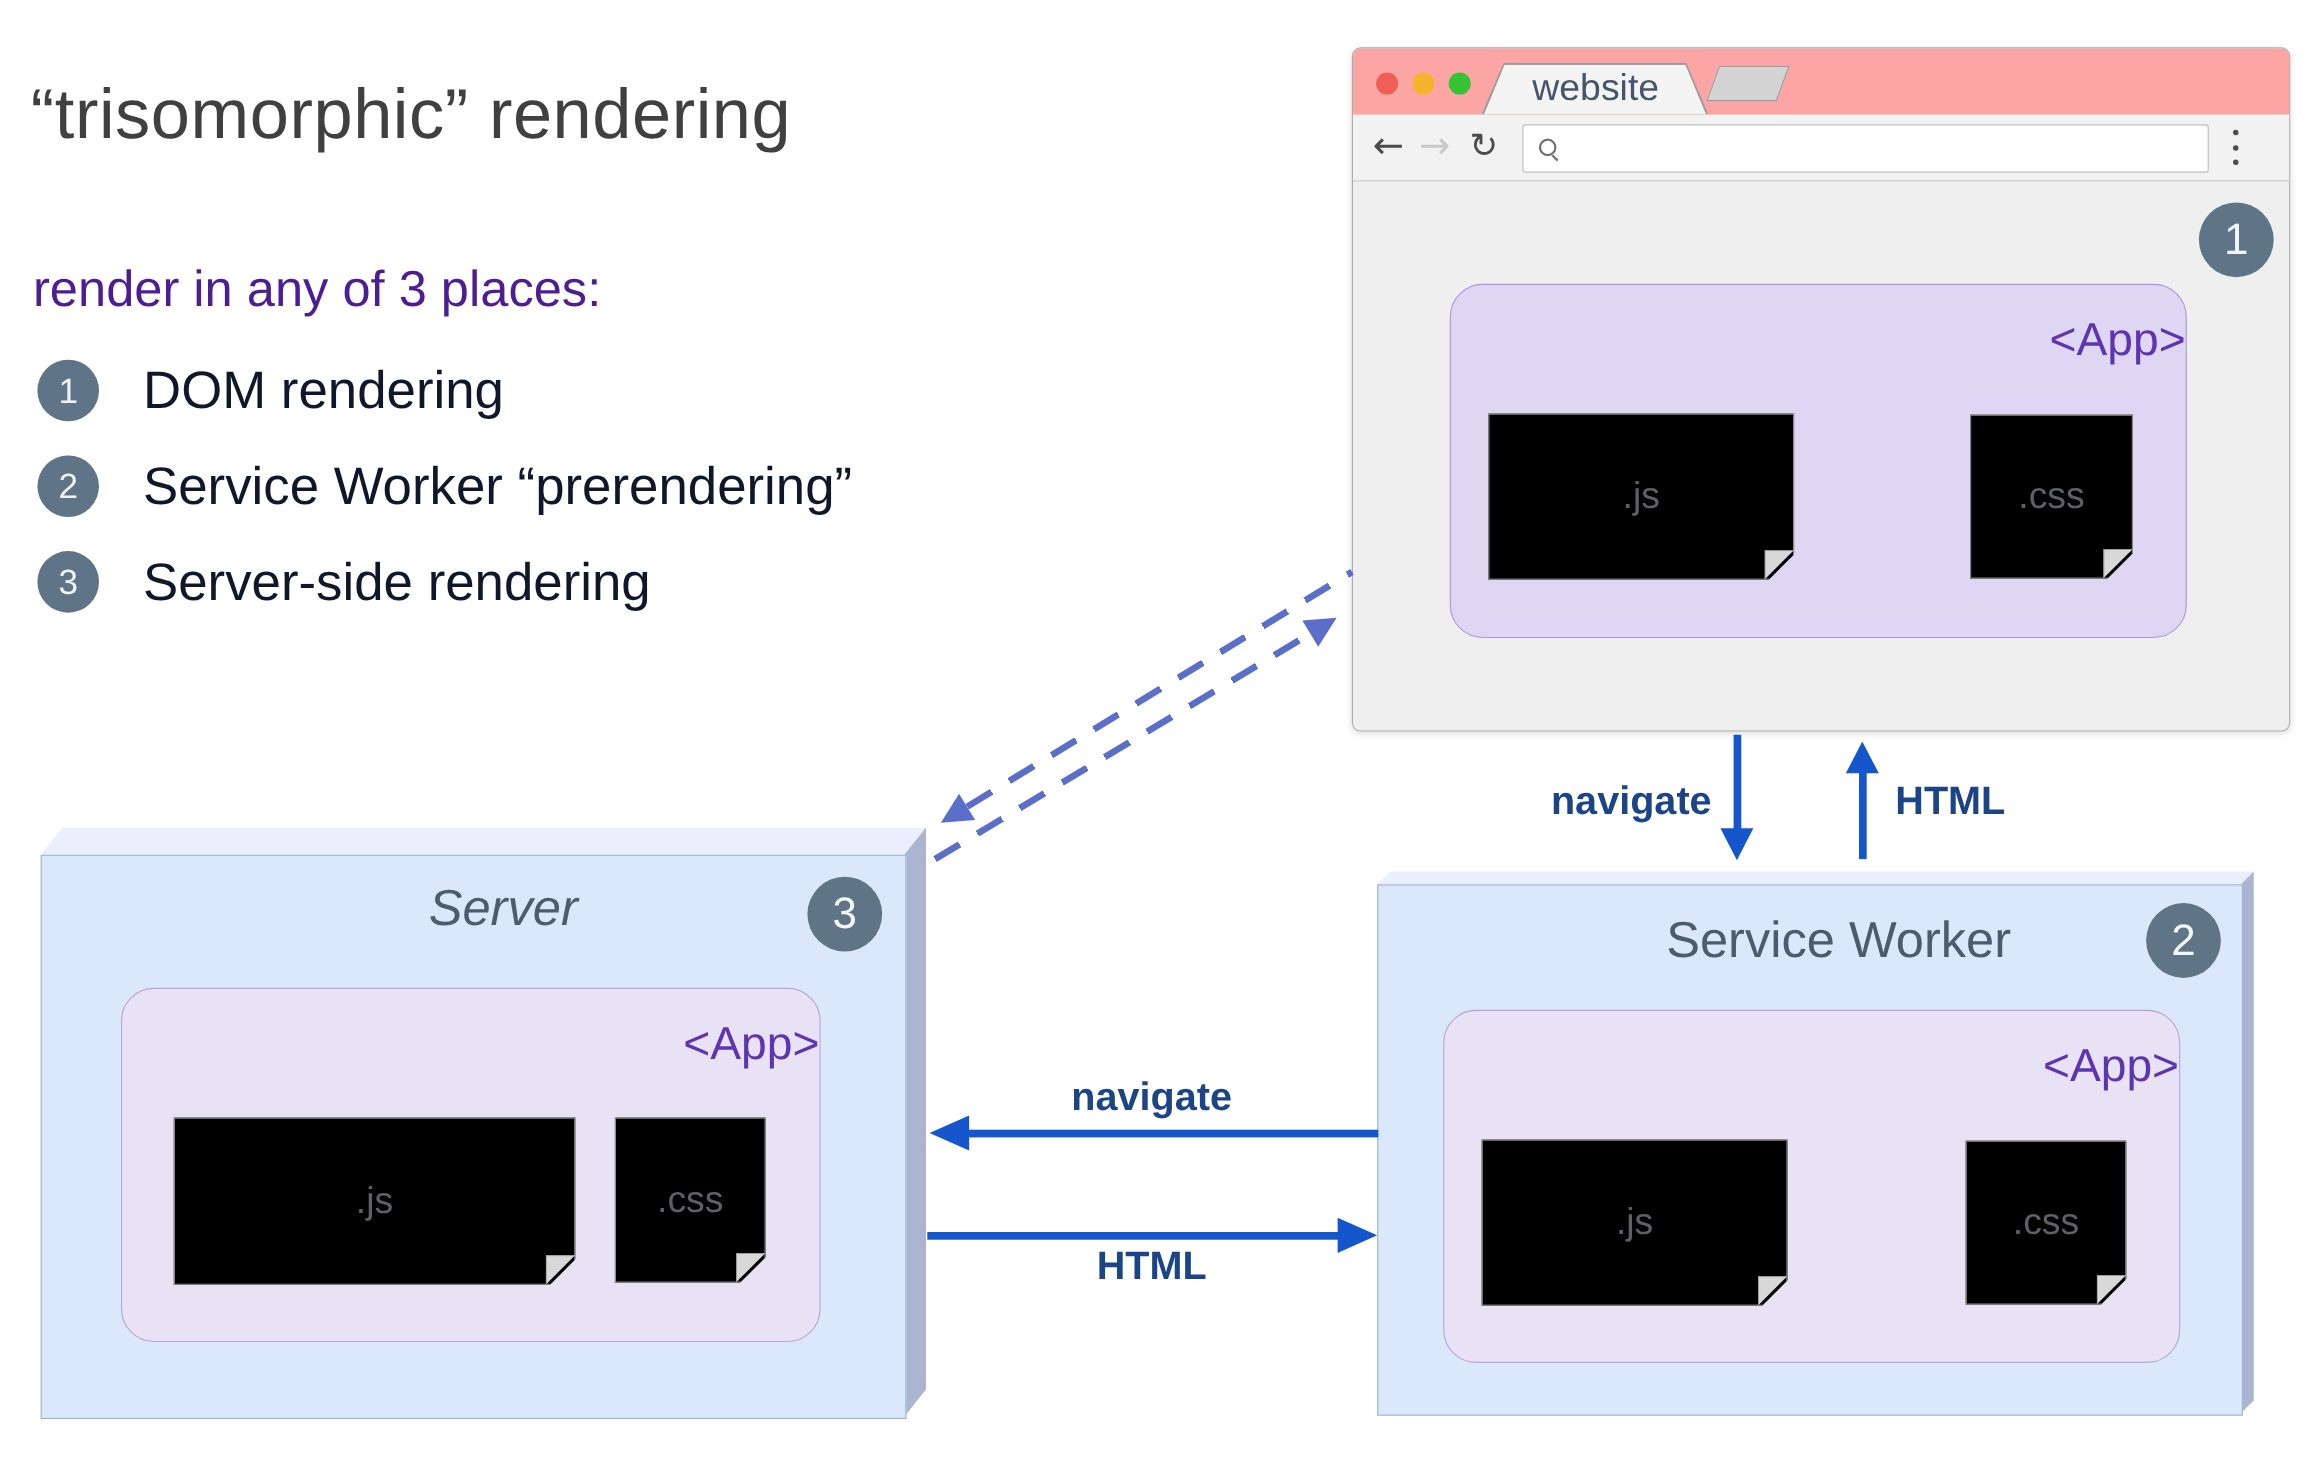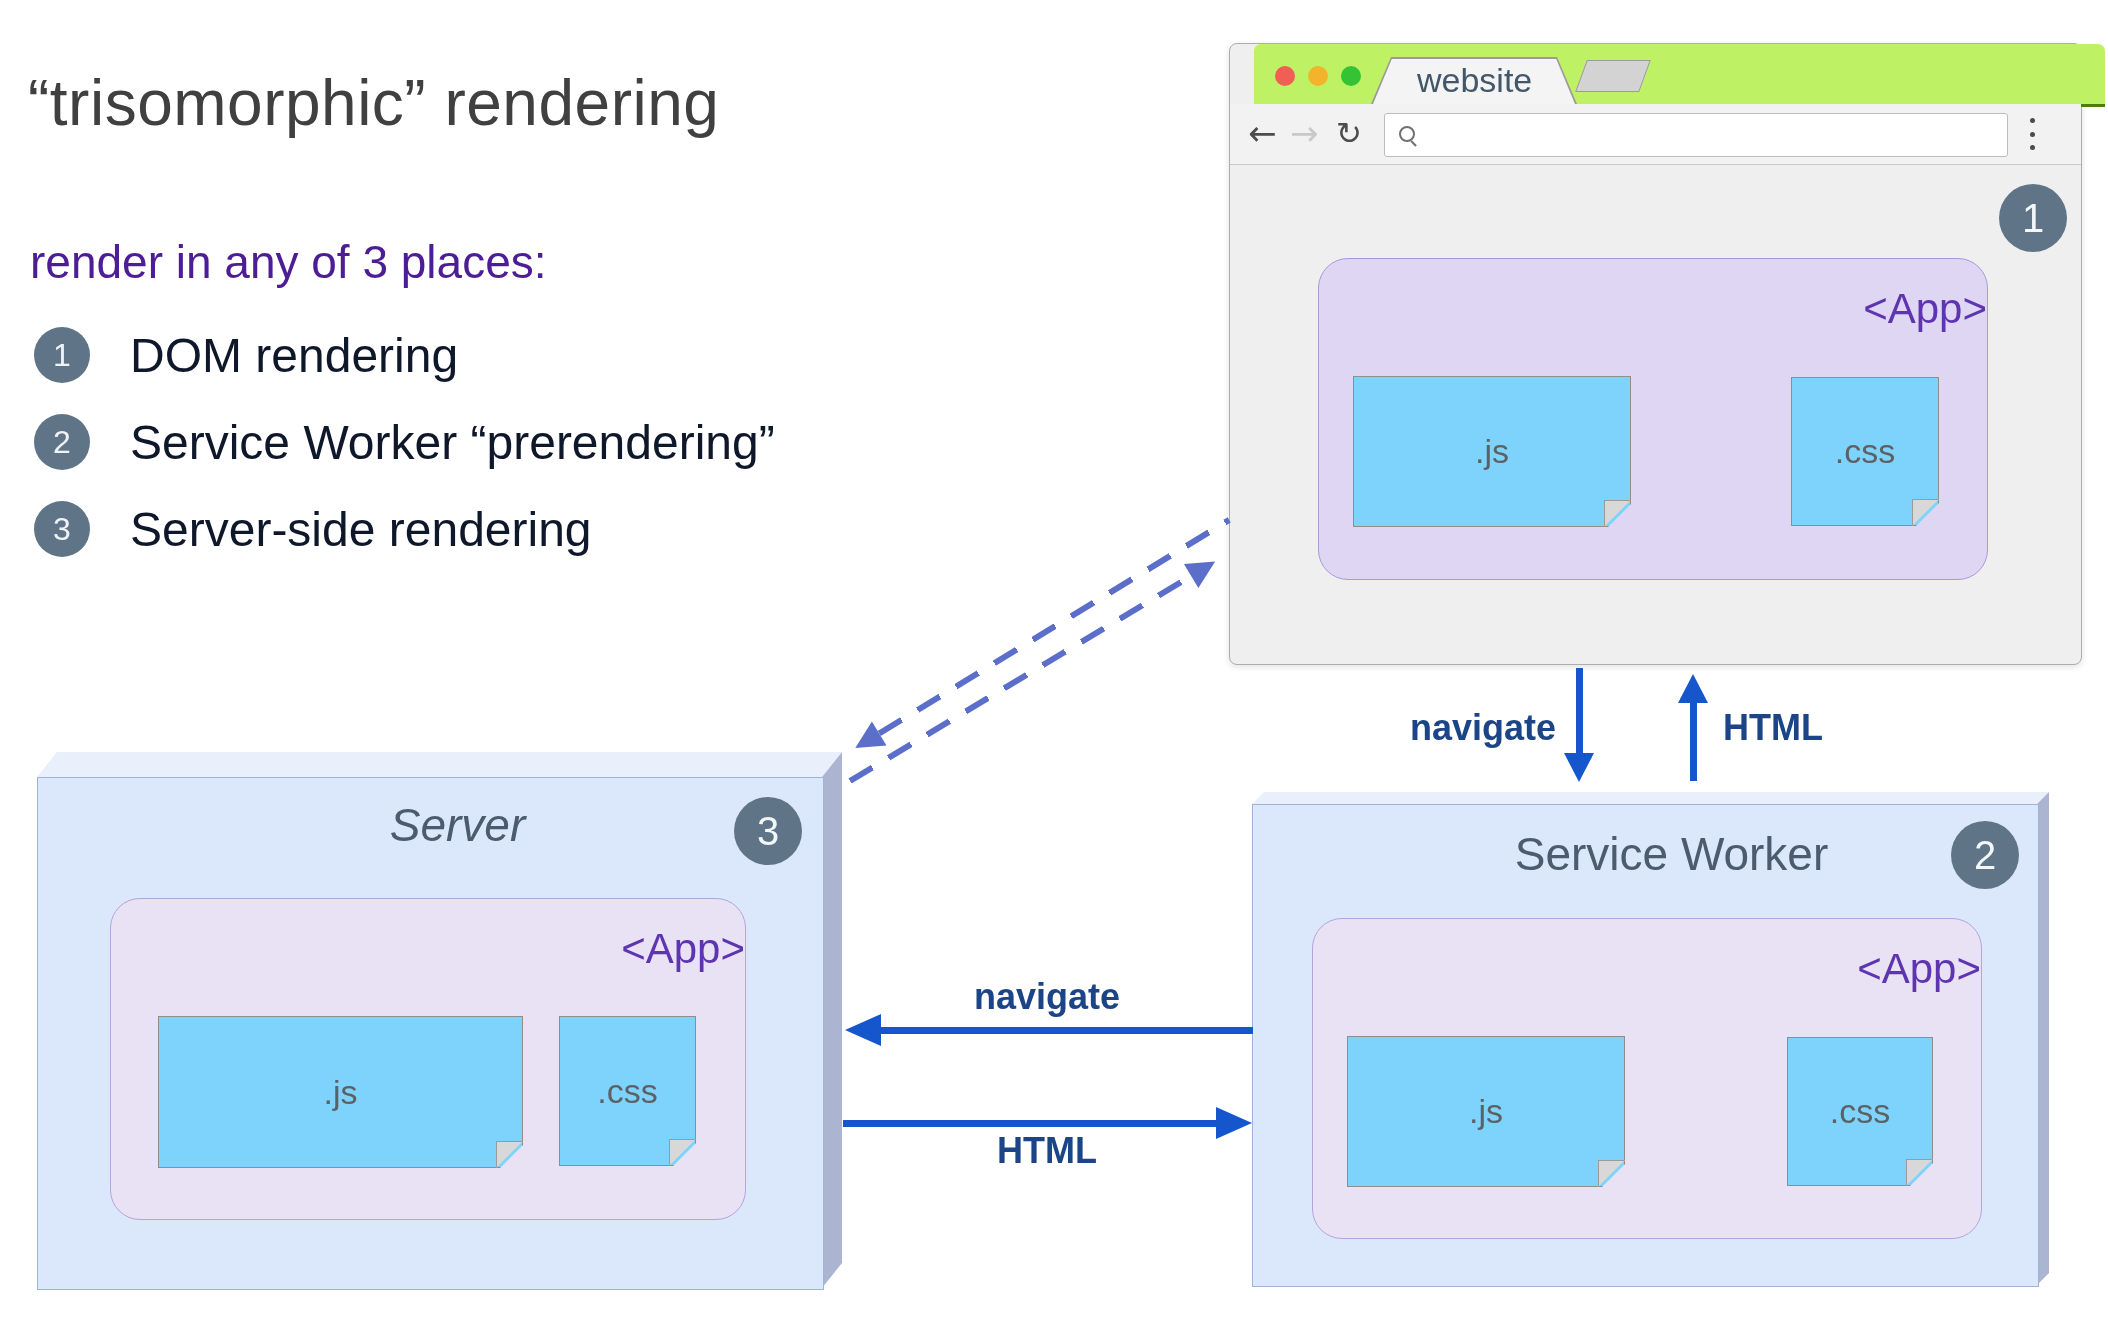--- a/index.html
+++ b/index.html
@@ -11,22 +11,22 @@
   .main-title{left:28px;top:66px;font-size:64px;color:#404040;letter-spacing:.5px;}
   .subtitle{left:30px;top:213px;font-size:46px;color:#4c1d95;margin-top:22px;}
   .legend-item{left:34px;height:56px;display:flex;align-items:center;gap:40px;}
   .legend-num{width:56px;height:56px;border-radius:50%;background:#5f7487;color:#eef3f7;
               display:flex;align-items:center;justify-content:center;font-size:32px;flex:0 0 56px;}
   .legend-label{font-size:48px;color:#0f172a;white-space:nowrap;}
 
   
   .browser{left:1229px;top:43px;width:851px;height:620px;background:#efeff0;border:1px solid #adadad;
            border-radius:8px;box-shadow:0 2px 6px rgba(0,0,0,.12);}
-  .titlebar{position:absolute;left:0;top:0;width:100%;height:60px;background:#bef264;
-            border-bottom:3px solid #4d7c0f;border-radius:7px 7px 0 0;margin-left:24px;}
+  .titlebar{position:absolute;left:0;top:0;width:100%;height:60px;background:#fca5a5;
+            border-bottom:6px solid #4d7c0f;border-radius:7px 7px 0 0;}
   .light{position:absolute;top:22px;width:20px;height:20px;border-radius:50%;}
   .light.red{left:21px;background:#ef5f56;}
   .light.yellow{left:54px;background:#f3b32b;}
   .light.green{left:87px;background:#35c335;}
   .tab-border{position:absolute;left:117px;top:13px;width:206px;height:47px;background:#9b9b9b;
               clip-path:polygon(20px 0,186px 0,206px 100%,0 100%);}
   .tab-fill{position:absolute;left:118px;top:14.5px;width:204px;height:45.5px;background:#f4f4f4;
             clip-path:polygon(20px 0,184px 0,203px 100%,1px 100%);}
   .tab-label{position:absolute;left:163px;top:13px;height:47px;line-height:47px;font-size:34px;color:#44566a;}
   .newtab{position:absolute;left:327px;top:16px;width:62px;height:30px;background:#d3d3d3;
@@ -49,21 +49,21 @@
 
   
   .badge{width:68px;height:68px;border-radius:50%;background:#5f7487;color:#f4f7fa;
          display:flex;align-items:center;justify-content:center;font-size:40px;}
 
   
   .appbox{border:1.5px solid #a99ad7;border-radius:30px;}
   .appbox.browser-app{background:#ded6f2;}
   .appbox.box-app{background:#e9e2f5;border-color:#b4a4dc;}
   .app-label{position:absolute;left:0;top:26px;width:100%;text-align:right;font-size:42px;color:#5e35b1;}
-  .file{position:absolute;background:#7dd3fc;border:1.5px solid #8e8e8e;
+  .file{position:absolute;background:#000000;border:1.5px solid #8e8e8e;
         display:flex;align-items:center;justify-content:center;font-size:34px;color:#5d6166;
         clip-path:polygon(-2px -2px,calc(100% + 2px) -2px,calc(100% + 2px) calc(100% - 25px),calc(100% - 25px) calc(100% + 2px),-2px calc(100% + 2px));}
   .file::after{content:"";position:absolute;right:-1px;bottom:-1px;width:25px;height:25px;background:#d8d8d8;
                border:1px solid #9a9a9a;clip-path:polygon(0 0,100% 0,0 100%);}
 
   
   .face-top{background:#e9f0fc;}
   .face-side{background:#abb5d1;}
   .face-front{background:#dbe7fa;border:1px solid #9db4d6;}
   .box-title{text-align:center;font-size:46px;color:#4b5c6e;}

